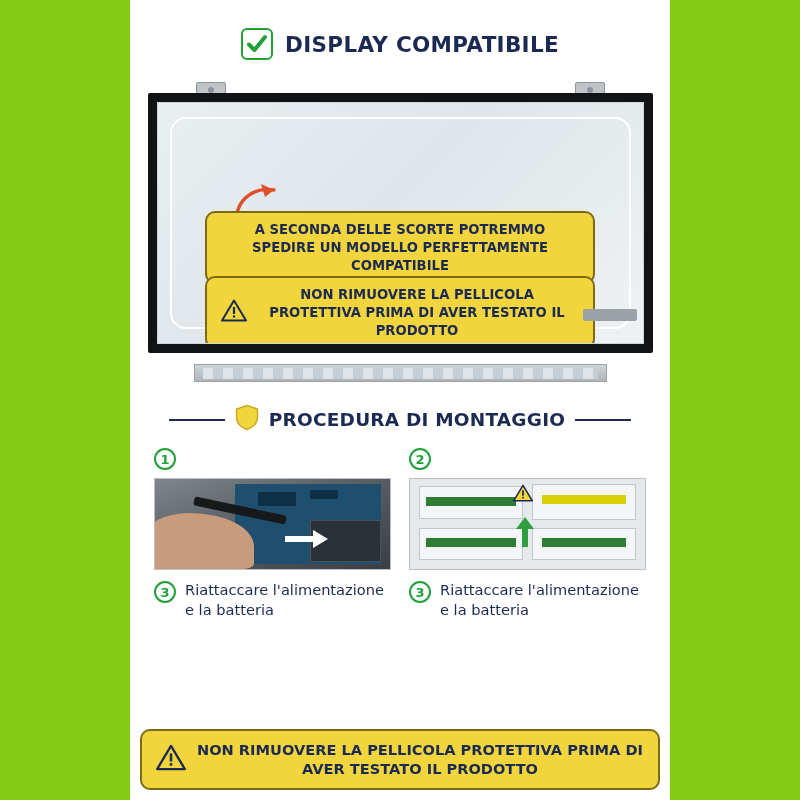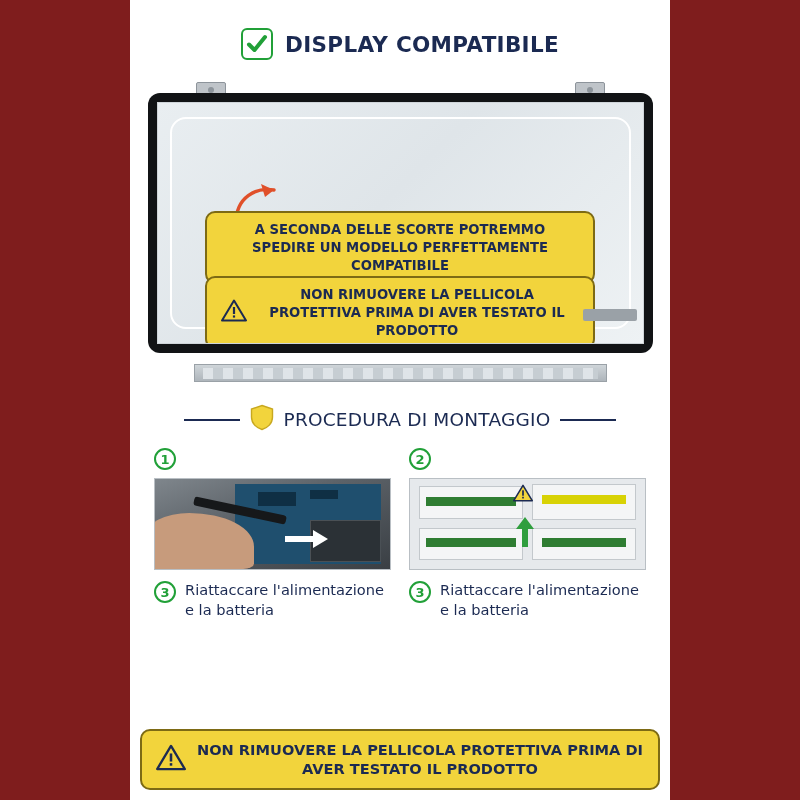--- a/index.html
+++ b/index.html
@@ -6,21 +6,21 @@
   html, body { margin:0; padding:0; }
   body {
     width: 800px; height: 800px;
     background: #ffffff;
     font-family: "DejaVu Sans", "Liberation Sans", sans-serif;
     overflow: hidden;
   }
   .page {
     position: relative;
     width: 800px; height: 800px;
-    background: #7f1d1d;
+    background: #84cc16;
     padding: 0 0 0 0;
   }
   .inner {
     position: absolute;
     left: 130px; top: 0px;
     width: 540px; height: 800px;
     background: #ffffff;
     padding: 18px 10px 0 10px;
   }
 
@@ -64,21 +64,21 @@
   .tab.left { left: 48px; }
   .tab.right { right: 48px; }
   .tab:after {
     content:""; position:absolute; left:50%; top:4px; margin-left:-3px;
     width:6px; height:6px; border-radius:50%; background:#8d949b;
   }
   .bezel {
     position: absolute; left: 0; top: 11px;
     width: 505px; height: 260px;
     background: #111315;
-    border-radius: 12px;
+    border-radius: 2px;
     padding: 9px;
   }
   .screen {
     position: relative;
     width: 100%; height: 100%;
     background: linear-gradient(135deg,#e9eef1 0%,#dfe5e9 45%,#eef2f4 100%);
     border: 1px solid #cfd5d9;
     overflow: hidden;
   }
   .screen-inner-frame {
@@ -121,21 +121,21 @@
     width: 54px; height: 12px; background: #9aa1a7; border-radius: 2px;
   }
 
   
   .sec-title {
     display:flex; align-items:center; justify-content:center;
     gap: 10px; margin-top: 22px;
   }
   .sec-title .rule { height:2px; background:#1b2a52; width: 56px; }
   .sec-title h2 {
-    margin:0; font-size: 18.5px; font-weight:normal; color:#1b2a52; letter-spacing:.2px;
+    margin:0; font-size: 18.5px; font-weight:bold; color:#1b2a52; letter-spacing:.2px;
   }
   .shield { flex:none; }
 
   .steps {
     display: grid;
     grid-template-columns: 1fr 1fr;
     gap: 0 18px;
     margin-top: 12px;
     padding: 0 14px;
   }

